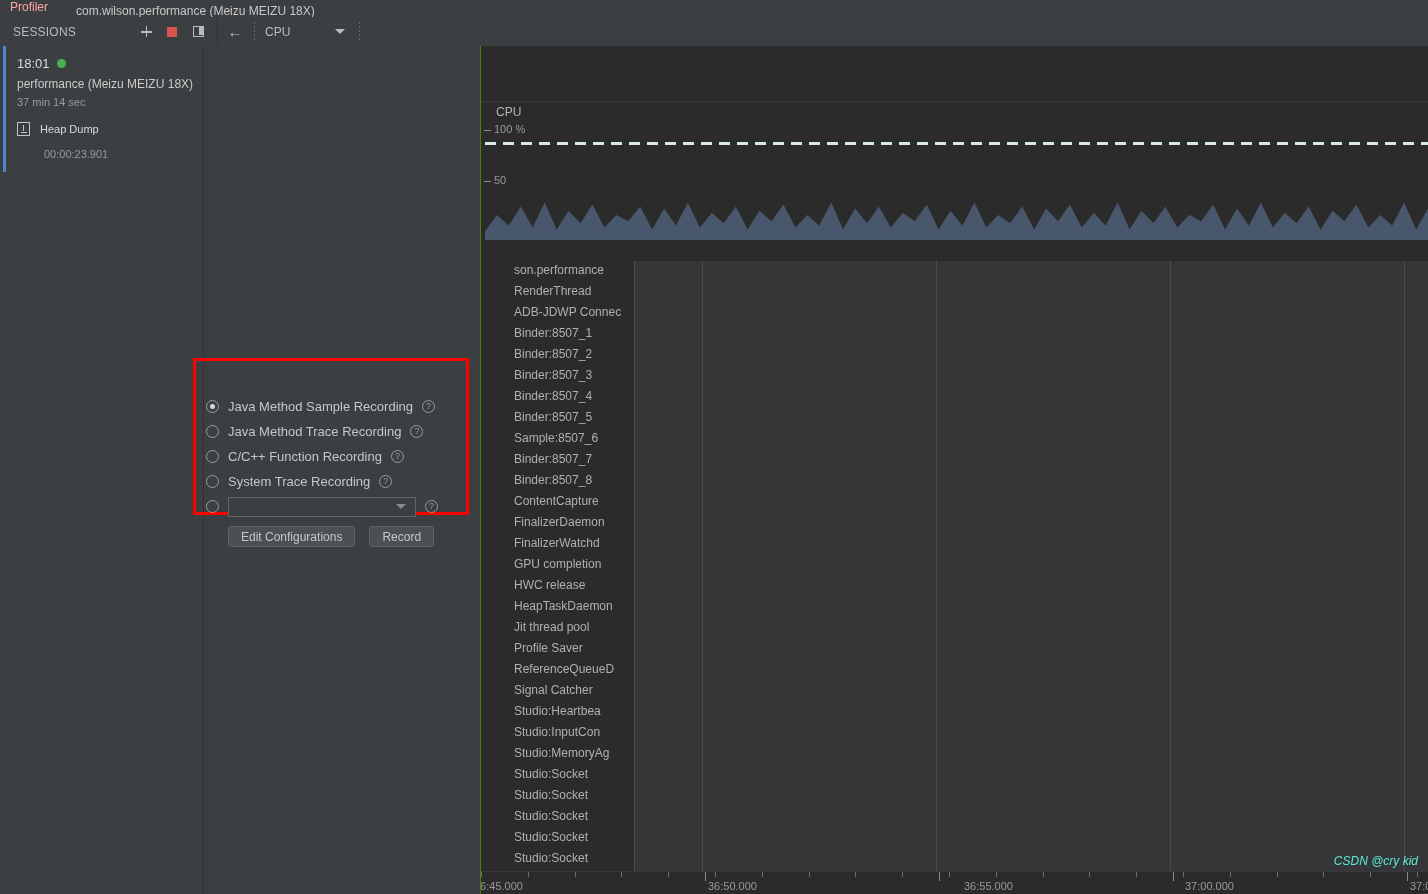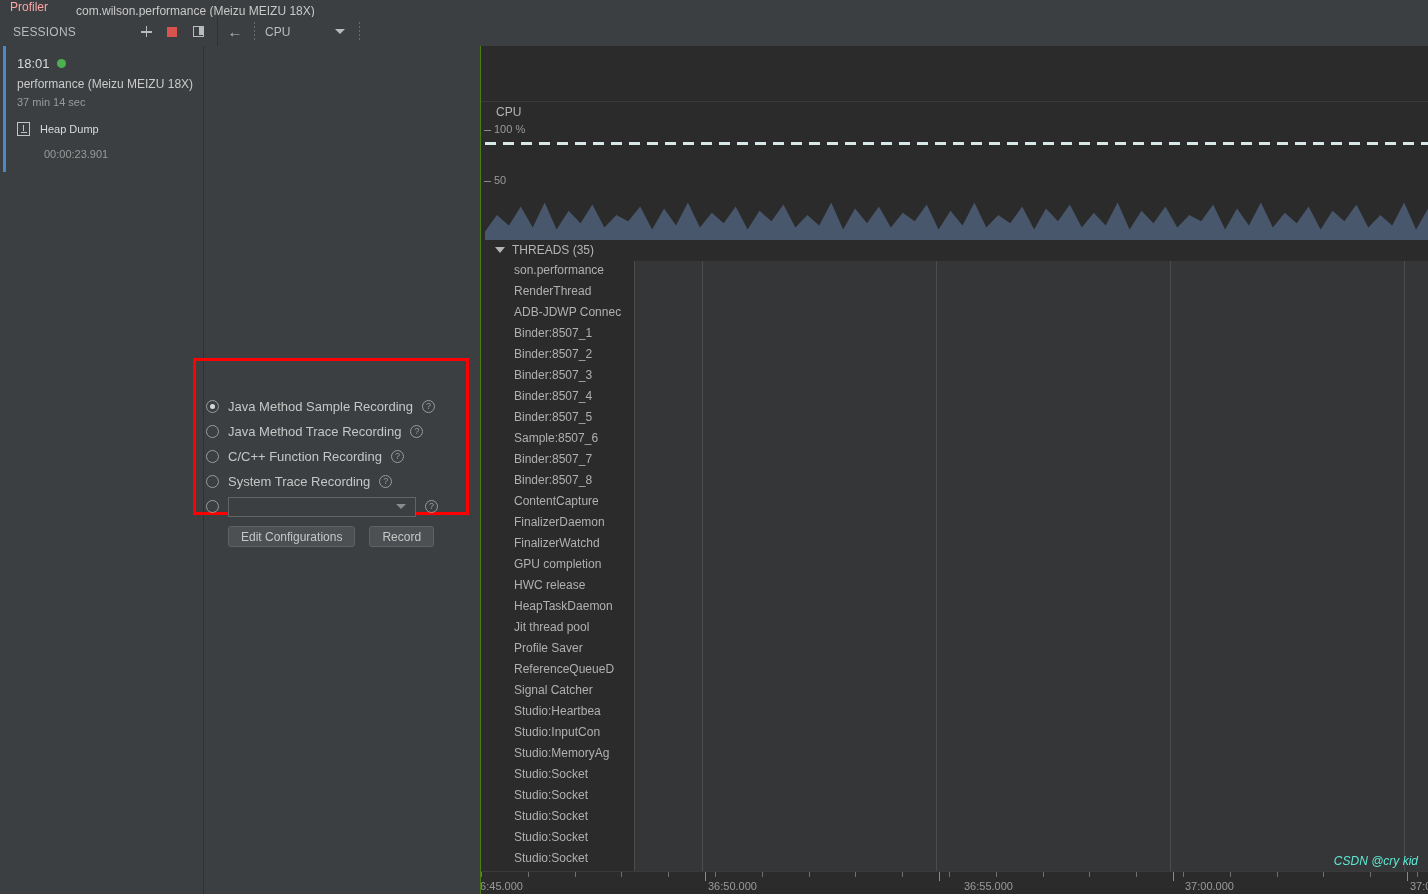--- a/index.html
+++ b/index.html
@@ -407,24 +407,20 @@
       <div class="dashline" style="top:40px;"></div>
 
       <div class="ax-tick" style="top:79px;"></div>
       <div class="ax-label" style="left:13px; top:72px;">50</div>
 
       <svg class="cpu-wave" viewBox="0 0 943 46" preserveAspectRatio="none">
         <polygon id="wave-poly" fill="#48576b" points="0.0,37.6 11.9,20.9 23.9,31.4 35.8,12.5 47.7,33.5 59.7,8.4 71.6,35.5 83.6,16.7 95.5,29.3 107.4,10.5 119.4,33.5 131.3,20.9 143.2,27.2 155.2,12.5 167.1,35.5 179.1,14.6 191.0,31.4 202.9,8.4 214.9,33.5 226.8,18.8 238.7,29.3 250.7,12.5 262.6,35.5 274.5,16.7 286.5,27.2 298.4,10.5 310.4,33.5 322.3,20.9 334.2,31.4 346.2,8.4 358.1,35.5 370.0,14.6 382.0,29.3 393.9,12.5 405.8,33.5 417.8,18.8 429.7,27.2 441.7,10.5 453.6,35.5 465.5,16.7 477.5,31.4 489.4,8.4 501.3,33.5 513.3,20.9 525.2,29.3 537.2,12.5 549.1,35.5 561.0,14.6 573.0,27.2 584.9,10.5 596.8,33.5 608.8,18.8 620.7,31.4 632.6,8.4 644.6,35.5 656.5,16.7 668.5,29.3 680.4,12.5 692.3,33.5 704.3,20.9 716.2,27.2 728.1,10.5 740.1,35.5 752.0,14.6 763.9,31.4 775.9,8.4 787.8,33.5 799.8,18.8 811.7,29.3 823.6,12.5 835.6,35.5 847.5,16.7 859.4,27.2 871.4,10.5 883.3,33.5 895.3,20.9 907.2,31.4 919.1,8.4 931.1,35.5 943.0,14.6 943,46 0,46"></polygon>
       </svg>
     </div>
 
-    <div class="threads-header">
-      <span class="tri"></span>
-      <span class="threads-title">THREADS (35)</span>
-    </div>
 
     <div class="threads-body">
       <div class="thread-names" id="thread-names">
           <div class="thread-row">son.performance</div>
           <div class="thread-row">RenderThread</div>
           <div class="thread-row">ADB-JDWP Connec</div>
           <div class="thread-row">Binder:8507_1</div>
           <div class="thread-row">Binder:8507_2</div>
           <div class="thread-row">Binder:8507_3</div>
           <div class="thread-row">Binder:8507_4</div>

